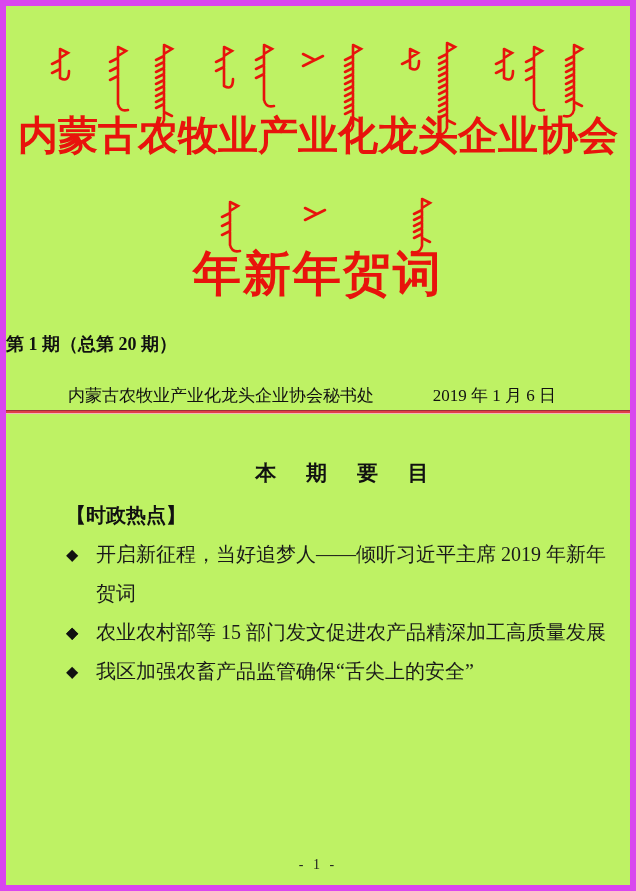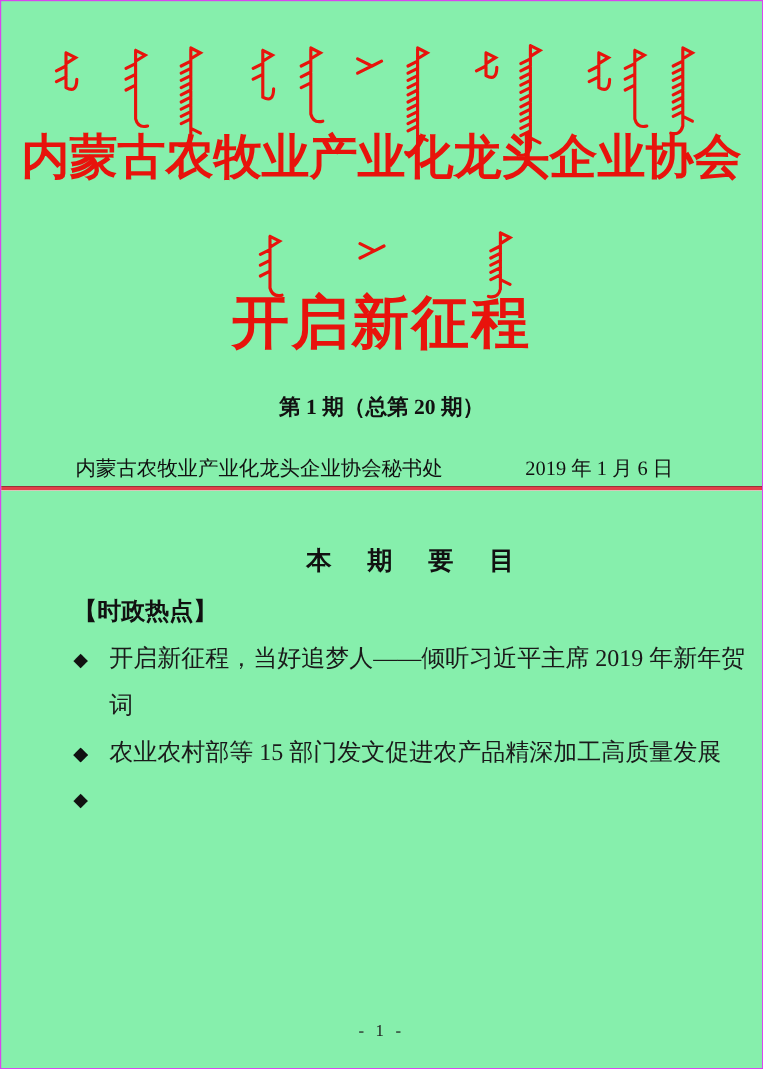--- a/index.html
+++ b/index.html
@@ -1,21 +1,21 @@
 <!DOCTYPE html>
 <html><head>
 <meta charset="utf-8">
 <style>
   html,body{margin:0;padding:0;background:#f2f2f2;}
   .page{
     position:relative;
     width:636px;height:891px;
     margin:0 auto;
-    background:#86efac;
-    border:1px solid #d946ef;
+    background:#bef264;
+    border:6px solid #d946ef;
     box-sizing:border-box;
     overflow:hidden;
     font-family:"Liberation Serif","DejaVu Serif",serif;
     color:#1a1a1a;
   }
   .mongol-layer{position:absolute;inset:0;pointer-events:none;}
   .mongol-layer svg{position:absolute;}
   .org-title{
     position:absolute;top:102px;left:0;width:100%;
     text-align:center;
@@ -25,21 +25,21 @@
   }
   .bulletin-title{
     position:absolute;top:236px;left:0;width:100%;
     text-align:center;
     font-size:48px;font-weight:bold;
     color:#e8130c;
     letter-spacing:2px;white-space:nowrap;
   }
   .issue-line{
     position:absolute;top:326px;left:0;width:100%;
-    text-align:center;
+    text-align:left;
     font-size:18px;font-weight:bold;color:#111;
     white-space:nowrap;
   }
   .publisher-line{
     position:absolute;top:378px;left:62px;right:74px;
     display:flex;justify-content:space-between;align-items:baseline;
     font-size:17px;color:#111;line-height:24px;gap:13px;
   }
   .red-rule{
     position:absolute;top:404px;left:0;width:100%;height:4px;
@@ -122,37 +122,37 @@
       <svg width="30" height="34" style="left: 295px; top: 198px;">
         <path d="M4 4 L16 10 L4 16 M16 10 L24 6" stroke="#e8130c" stroke-width="2.6" fill="none" stroke-linecap="round"></path>
       </svg>
       <svg width="30" height="72" style="left: 402px; top: 190px;">
         <path d="M14 3 l8 4 l-8 5 M14 3 V50 M14 14 l-8 4 M14 20 l-8 4 M14 26 l-8 4 M14 32 l-8 4 M14 38 l-8 4 M14 50 q-2 8 -10 6 M14 42 l8 4" stroke="#e8130c" stroke-width="2.6" fill="none" stroke-linecap="round"></path>
       </svg>
     </div>
 
   <div class="org-title">内蒙古农牧业产业化龙头企业协会</div>
 
-  <div class="bulletin-title">开启新征程</div>
+  <div class="bulletin-title">年新年贺词</div>
 
   <div class="issue-line">第 1 期（总第 20 期）</div>
 
   <div class="publisher-line">
     <span>内蒙古农牧业产业化龙头企业协会秘书处</span>
     <span>2019 年 1 月 6 日</span>
   </div>
 
   <div class="red-rule"></div>
 
   <div class="digest">
     <div class="digest-title">本 期 要 目</div>
     <div>
         <div class="digest-header">【时政热点】</div>
         <div class="digest-item"><span class="bullet">◆</span><span>开启新征程，当好追梦人——倾听习近平主席 2019 年新年贺词</span></div>
         <div class="digest-item"><span class="bullet">◆</span></div>
         <div class="digest-item"><span class="bullet">◆</span><span>农业农村部等 15 部门发文促进农产品精深加工高质量发展</span></div>
-        <div class="digest-item"><span class="bullet">◆</span></div>
+        <div class="digest-item"><span class="bullet">◆</span><span>我区加强农畜产品监管确保“舌尖上的安全”</span></div>
       </div>
   </div>
 
   <div class="page-number">- 1 -</div>
 
 </div>
 
 </body></html>

